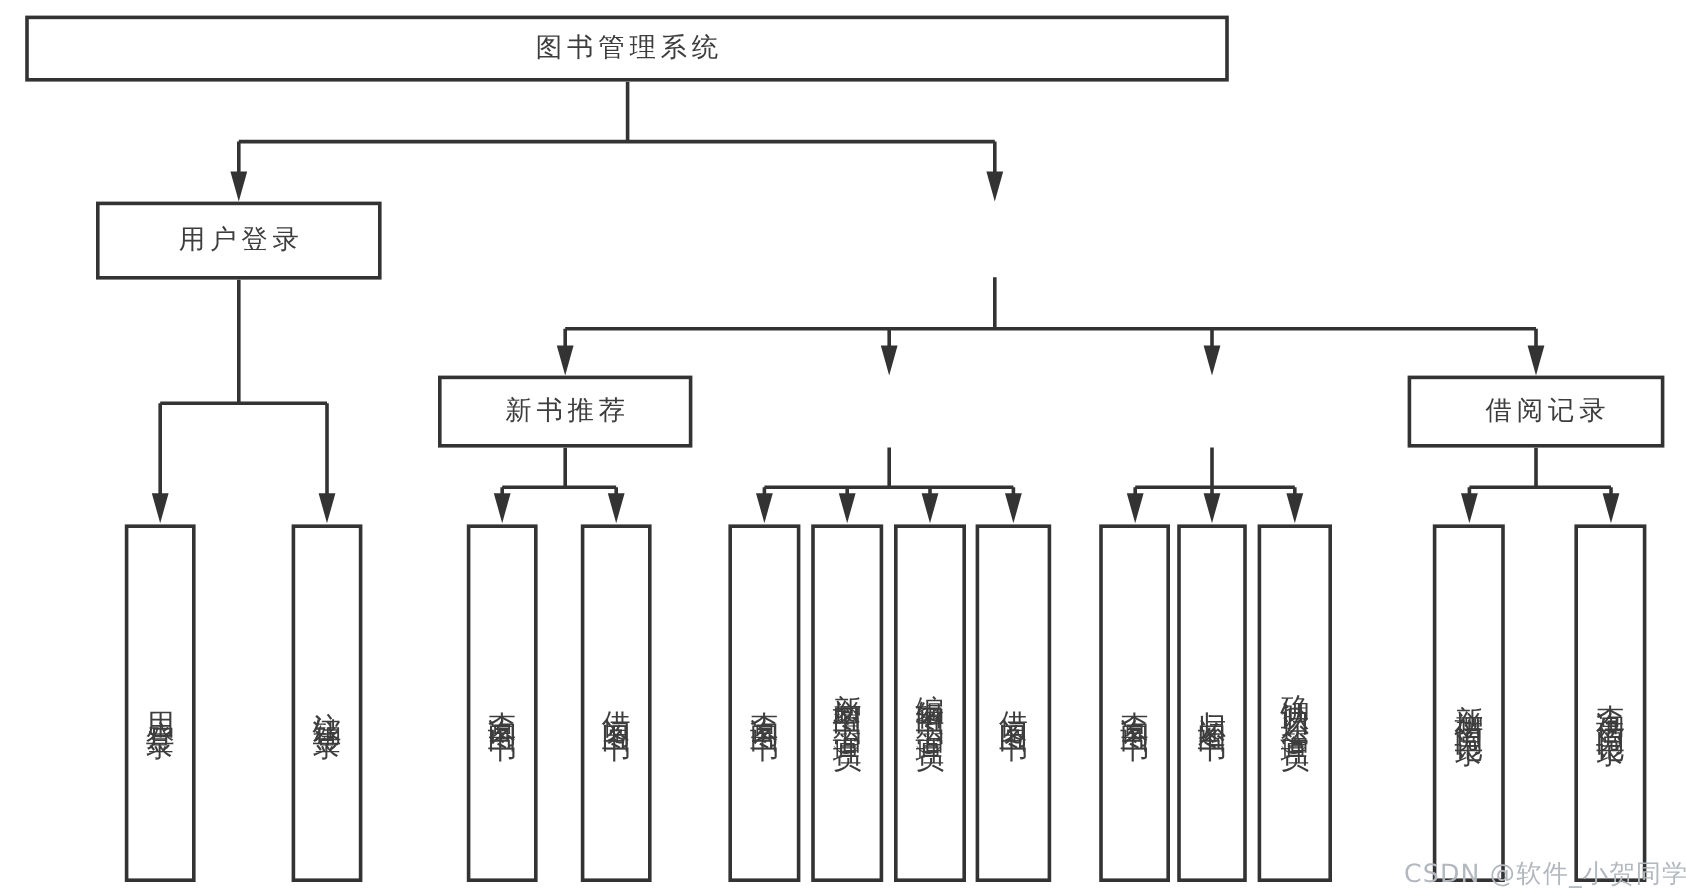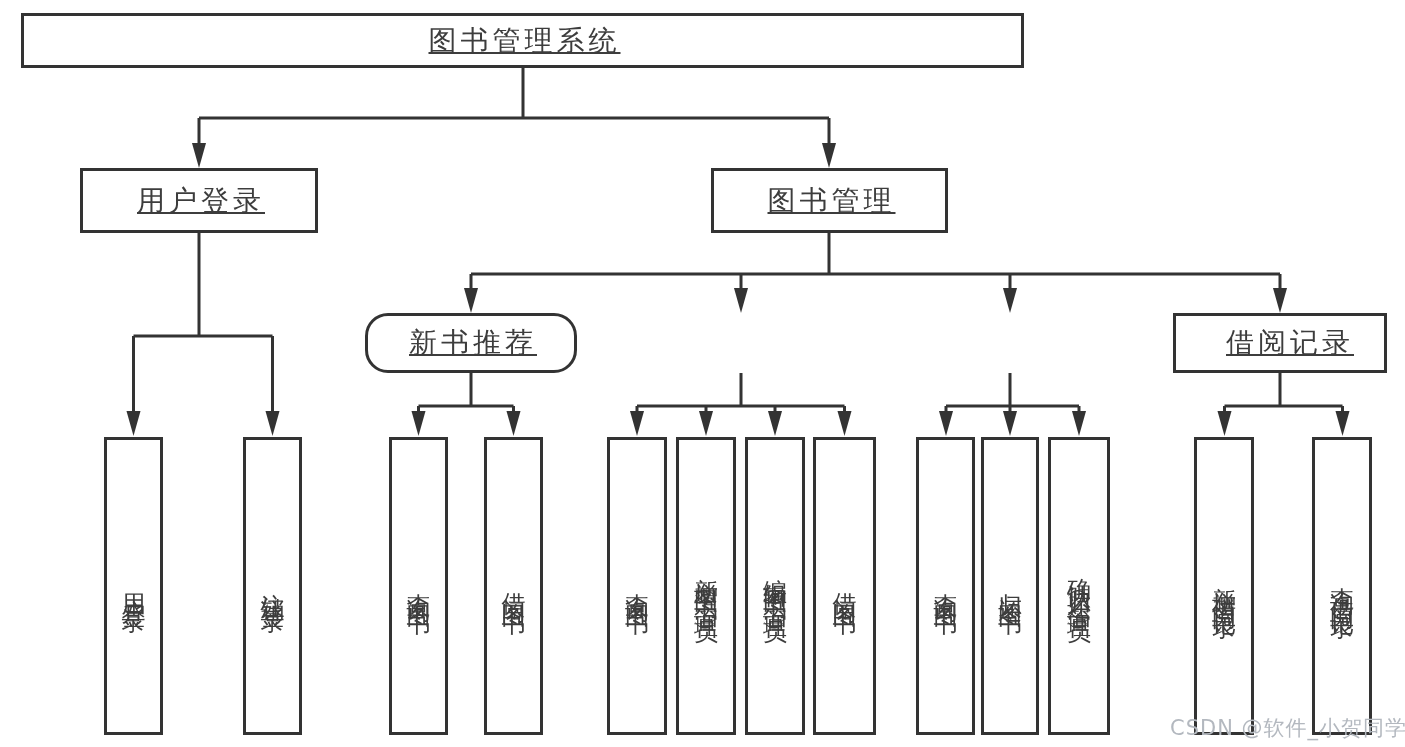--- a/index.html
+++ b/index.html
@@ -6,21 +6,21 @@
   #stage{
     position:relative;width:1405px;height:747px;background:#ffffff;overflow:hidden;
     font-family:"DejaVu Sans","Liberation Sans",sans-serif;color:#3d3d3d;
   }
   #connectors{position:absolute;left:0;top:0;z-index:0;}
   .node{
     position:absolute;box-sizing:border-box;background:#ffffff;
     border:3px solid #333333;display:flex;align-items:center;justify-content:center;
     z-index:1;
   }
-  .h-label{font-size:28px;letter-spacing:4px;text-indent:4px;white-space:nowrap;line-height:1;text-decoration:underline;}
+  .h-label{font-size:22px;letter-spacing:4px;text-indent:4px;white-space:nowrap;line-height:1;}
   .v-text{
     writing-mode:vertical-rl;text-orientation:mixed;
     font-size:24px;letter-spacing:6px;line-height:1;white-space:nowrap;
   }
   #watermark{
     position:absolute;left:1170px;top:714px;z-index:3;
     font-size:21px;letter-spacing:1px;color:#b3b8bf;white-space:nowrap;
   }
 </style>
 </head>
@@ -61,25 +61,22 @@
     </g>
   </svg>
 
   <div class="node" style="left:21px;top:13px;width:1003px;height:55px;">
     <span class="h-label">图书管理系统</span>
   </div>
 
   <div class="node" style="left:80px;top:168px;width:238px;height:65px;">
     <span class="h-label">用户登录</span>
   </div>
-  <div class="node" style="left:711px;top:168px;width:237px;height:65px;">
-    <span class="h-label">图书管理</span>
-  </div>
 
-  <div class="node" style="left:365px;top:313px;width:212px;height:60px;border-radius:23px;">
+  <div class="node" style="left:365px;top:313px;width:212px;height:60px;">
     <span class="h-label">新书推荐</span>
   </div>
   <div class="node" style="left:1173px;top:313px;width:214px;height:60px;padding-left:16px;">
     <span class="h-label">借阅记录</span>
   </div>
 
   <div class="node" style="left:104px;top:437px;width:59px;height:298px;">
     <span class="v-text">用户登录</span>
   </div>
   <div class="node" style="left:243px;top:437px;width:59px;height:298px;">

